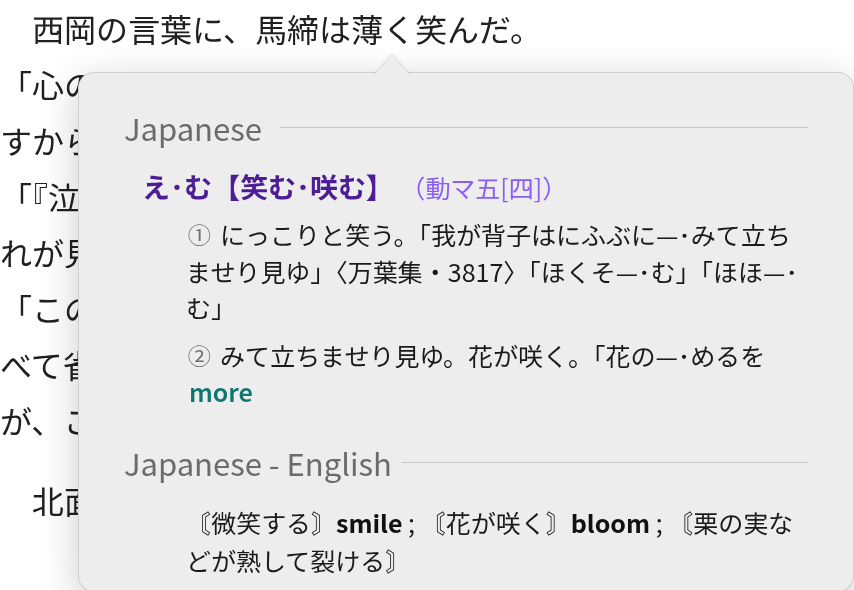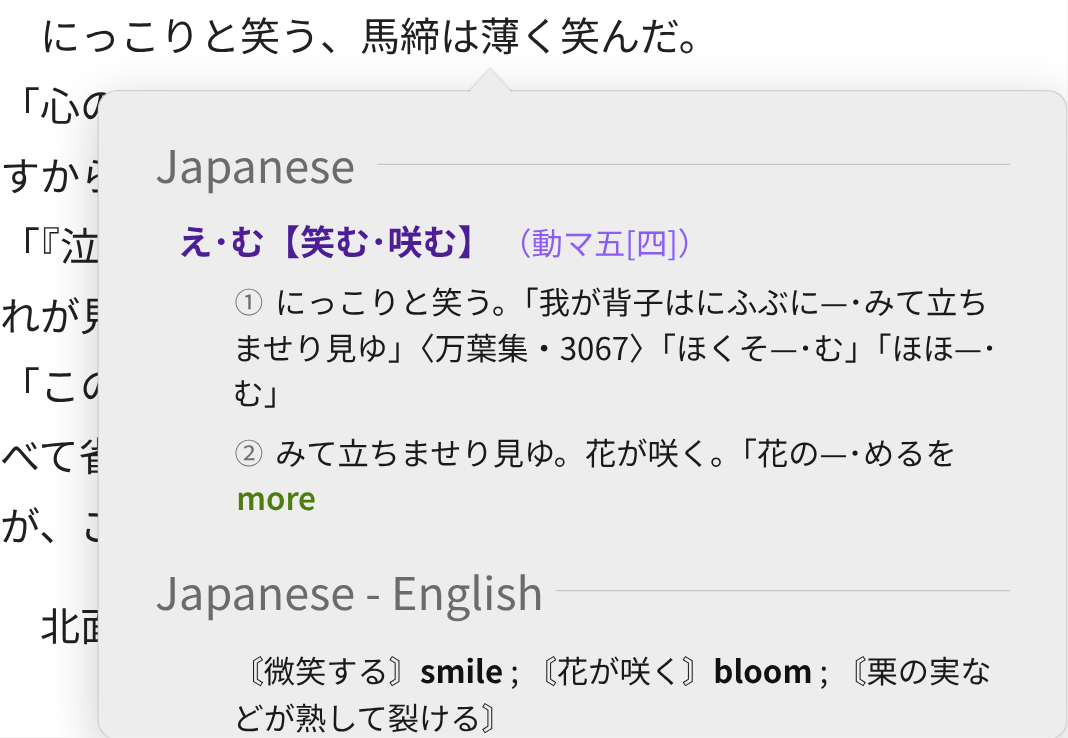--- a/index.html
+++ b/index.html
@@ -37,49 +37,49 @@
       background:#ededed;
       border:1px solid rgba(0,0,0,0.12);
       border-radius:16px;
       box-shadow: 0 10px 40px rgba(0,0,0,0.2);
       padding:32px 45px 20px 45px;
       z-index:2;
       overflow:hidden;
     }
     .section-header {
       display:flex; align-items:center; gap:18px;
-      font-size:36px; font-weight:400;
+      font-size:31px; font-weight:400;
       color:#6b6b6b;
       margin-bottom:18px;
     }
     .section-header .rule { flex:1; height:1px; background:#c7c7c7; }
     .headword-row { margin-left:18px; font-size:28px; line-height:1.3; }
     .headword-row .hw { font-weight:700; color:#4c1d95; }
     .headword-row .gram { font-weight:400; color:#8b5cf6; font-size:25px; }
     .sense { margin-left:62px; margin-top:12px; font-size:25px; line-height:1.45; color:#1a1a1a; position:relative; padding-right:2px;}
     .sense .num {
       display:inline-block; width:26px; height:26px; line-height:26px;
       text-align:center; margin-right:8px;
       color:#6f6f6f; font-size:23px;
       vertical-align:1px;
     }
     .sense .text { display:inline; }
     .more {
-      color:#4d7c0f; font-weight:600; margin-left:3px; cursor:pointer;
+      color:#0f766e; font-weight:600; margin-left:3px; cursor:pointer;
     }
     .je-head { margin-top:30px;gap:10px; }
     .je-def { margin-left:62px; margin-top:10px; font-size:25px; line-height:1.55; }
     .je-def .jp { font-weight:400; color:#1a1a1a; }
     .je-def .en { font-weight:700; color:#111; }
   </style>
 </head>
 <body>
 
 <div class="page-text">
-  <div class="line">　にっこりと笑う、馬締は薄く笑んだ。</div>
+  <div class="line">　西岡の言葉に、馬締は薄く笑んだ。</div>
   <div class="line">「心の</div>
   <div class="line">すから</div>
   <div class="line">「『泣</div>
   <div class="line">れが見</div>
   <div class="line">「この</div>
   <div class="line">べて省</div>
   <div class="line">が、こ</div>
   <div class="line" style="margin-top:24px;">　北面</div>
 </div>
 
@@ -91,21 +91,21 @@
     <span>Japanese</span>
     <span class="rule"></span>
   </div>
 
   <div class="headword-row">
     <span class="hw">え･む【笑む･咲む】</span>
     <span class="gram">（動マ五[四]）</span>
   </div>
 
   <div class="sense">
-    <span class="num">①</span><span class="text">にっこりと笑う。「我が背子はにふぶに—･みて立ちませり見ゆ」〈万葉集・3067〉「ほくそ—･む」「ほほ—･む」</span>
+    <span class="num">①</span><span class="text">にっこりと笑う。「我が背子はにふぶに—･みて立ちませり見ゆ」〈万葉集・3817〉「ほくそ—･む」「ほほ—･む」</span>
   </div>
 
   <div class="sense">
     <span class="num">②</span><span class="text">みて立ちませり見ゆ。花が咲く。「花の—･めるを</span><span class="more">more</span>
   </div>
 
   <div class="section-header je-head">
     <span>Japanese - English</span>
     <span class="rule"></span>
   </div>

